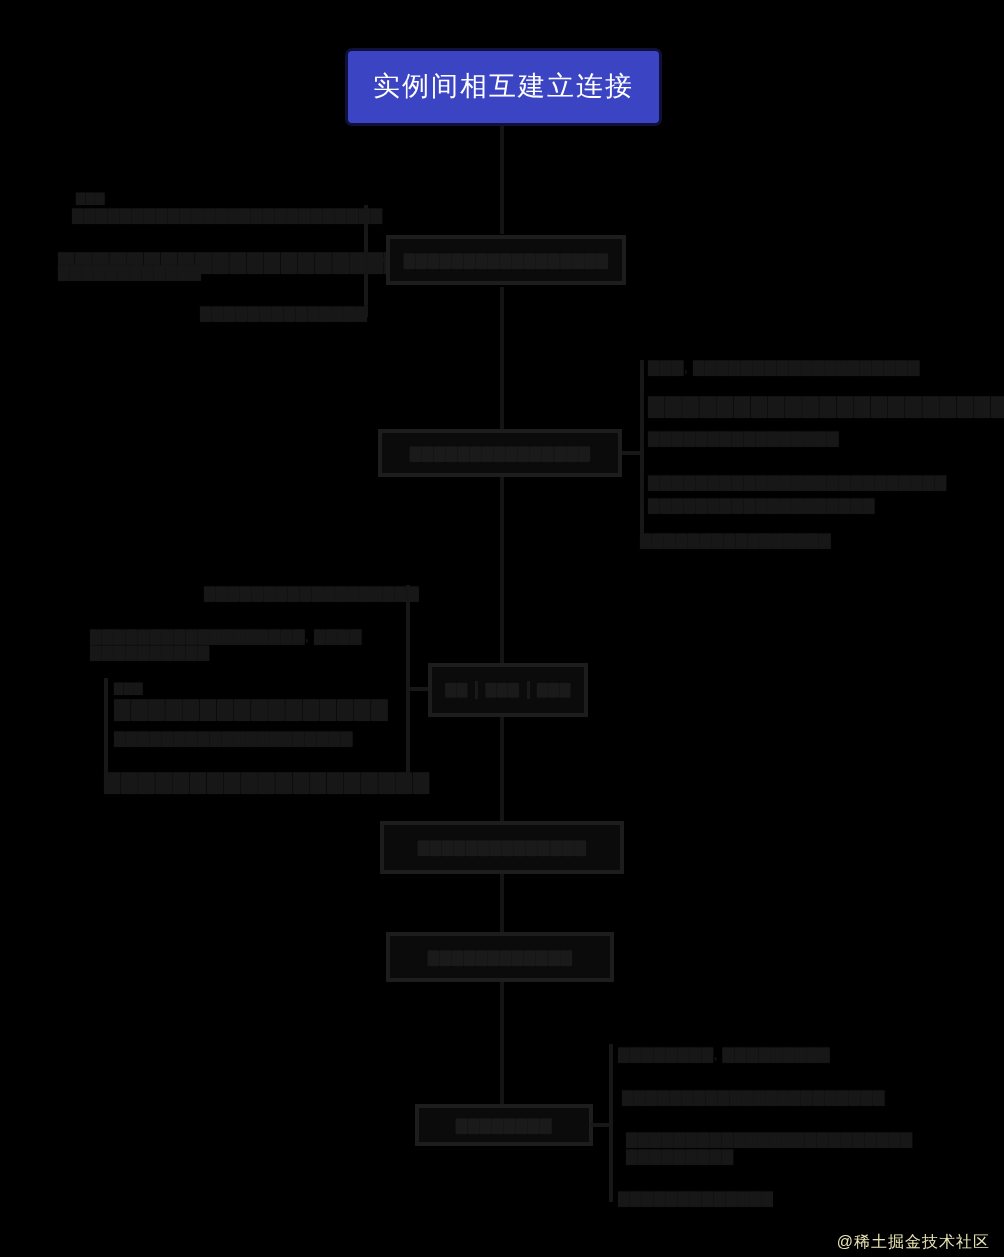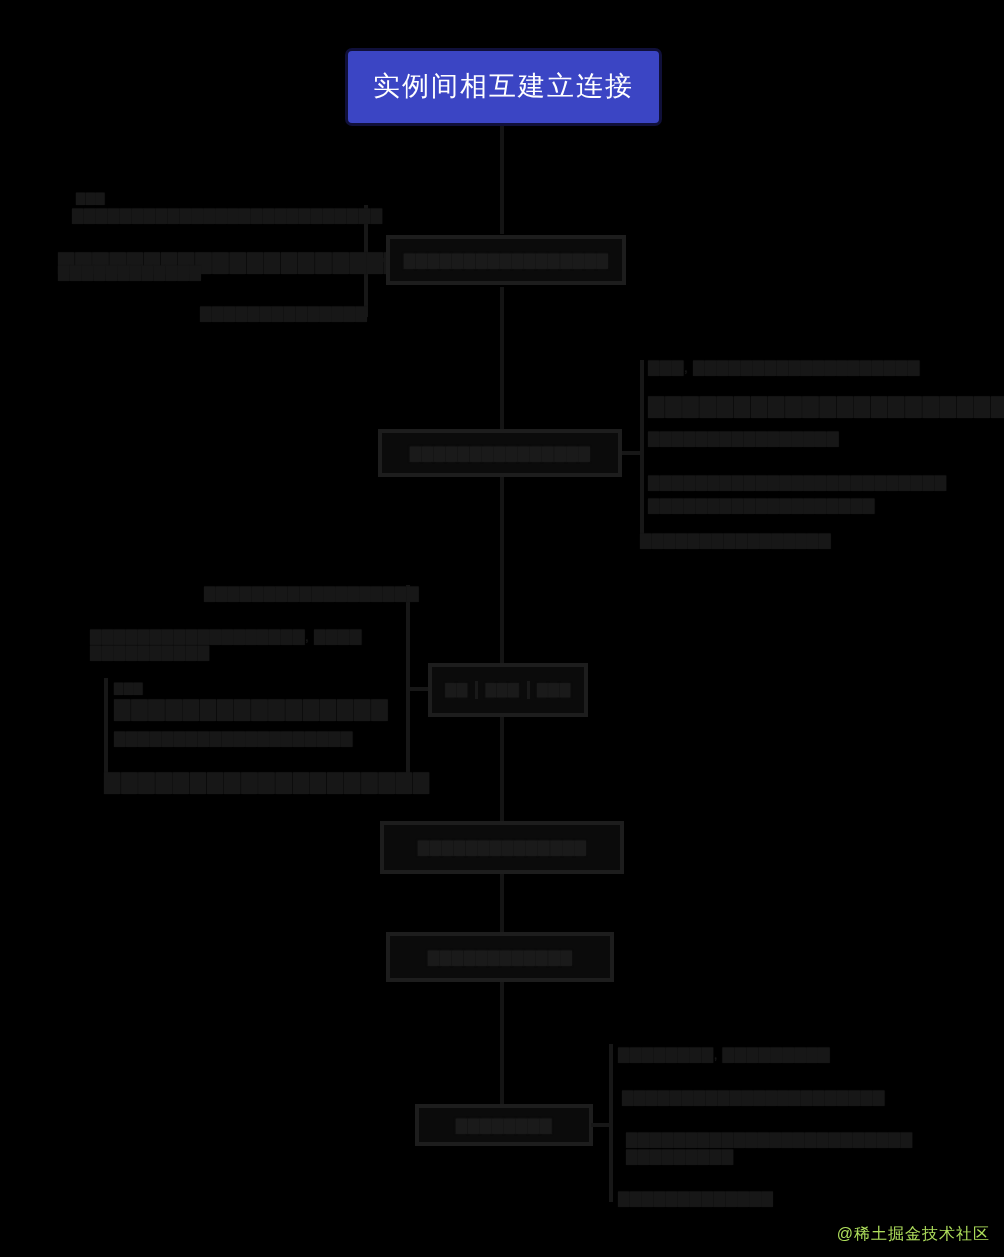--- a/index.html
+++ b/index.html
@@ -93,22 +93,22 @@
     white-space:nowrap;
     text-shadow:0 0 1px #161616;
   }
   .leaf.sm{font-size:12px;}
   .leaf.lg{font-size:21px;letter-spacing:1px;}
 
   
   .watermark{
     position:absolute;
     right:14px;
-    bottom:12px;
-    color:#bef264;
+    bottom:4px;
+    color:#fef9c3;
     font-size:16px;
     letter-spacing:1px;
     opacity:.92;
     white-space:nowrap;
   }
 </style>
 </head>
 <body>
 
 <div id="stage">

